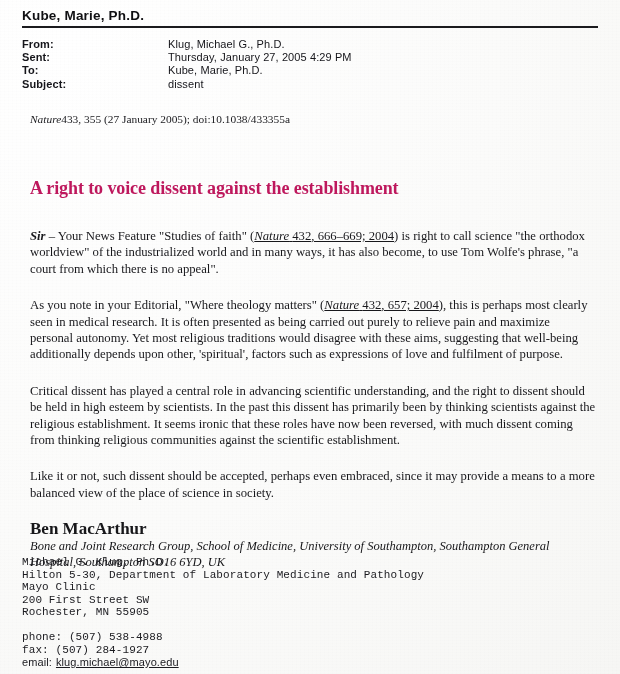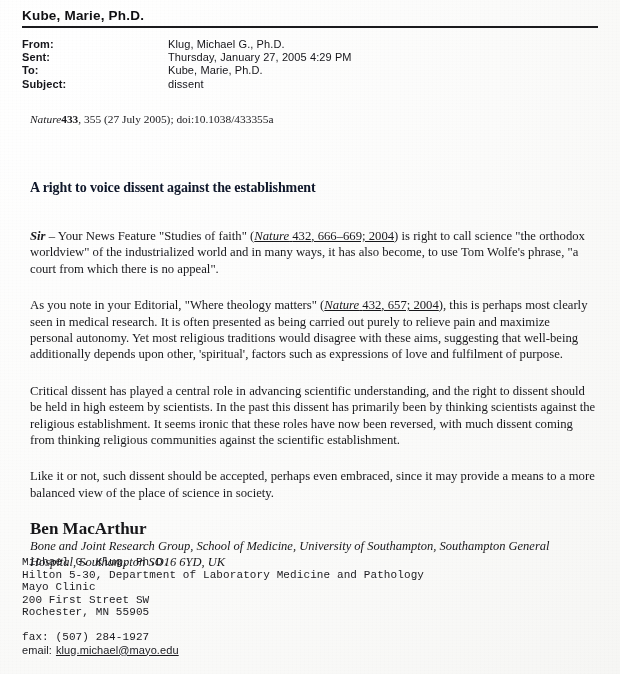--- a/index.html
+++ b/index.html
@@ -92,29 +92,29 @@
     left: 30px;
     top: 112px;
     width: 566px;
   }
   .citation {
     font-size: 11.4px;
     line-height: 14px;
     color: #1a1a1e;
   }
   .citation .jrnl { font-style: italic; }
-  .citation .vol  { font-weight: bold; }
+  .citation .vol  { font-weight: normal; }
 
   .headline {
     margin-top: 50px;
-    font-size: 14px;
+    font-size: 18px;
     font-weight: bold;
     line-height: 24px;
     letter-spacing: -.1px;
-    color: #0f172a;
+    color: #be185d;
   }
 
   .para {
     margin-top: 20px;
     font-size: 12.7px;
     line-height: 16.4px;
     text-align: left;
     color: #18181c;
   }
   .para.first { margin-top: 28px; }
@@ -197,21 +197,21 @@
         <div class="field-label">Subject:</div>
         <div class="field-value">dissent</div>
       </div>
 
     </div>
   </div>
 
   <div class="article">
 
     <div class="citation">
-      <span class="jrnl">Nature</span><span class="vol">433</span><span>, 355 (27 July 2005); doi:10.1038/433355a</span>
+      <span class="jrnl">Nature</span><span class="vol">433</span><span>, 355 (27 January 2005); doi:10.1038/433355a</span>
     </div>
 
     <h1 class="headline">A right to voice dissent against the establishment</h1>
 
     <p class="para first"><span class="salutation">Sir</span><span> – Your News Feature "Studies of faith" (</span><a class="reflink" href="#"><span class="jrnl">Nature</span> <span class="vol">432</span><span>, 666–669; 2004</span></a><span>) is right to call science "the orthodox worldview" of the industrialized world and in many ways, it has also become, to use Tom Wolfe's phrase, "a court from which there is no appeal".</span></p>
 
     <p class="para"><span>As you note in your Editorial, "Where theology matters" (</span><a class="reflink" href="#"><span class="jrnl">Nature</span> <span class="vol">432</span><span>, 657; 2004</span></a><span>), this is perhaps most clearly seen in medical research. It is often presented as being carried out purely to relieve pain and maximize personal autonomy. Yet most religious traditions would disagree with these aims, suggesting that well-being additionally depends upon other, 'spiritual', factors such as expressions of love and fulfilment of purpose.</span></p>
 
     <p class="para">Critical dissent has played a central role in advancing scientific understanding, and the right to dissent should be held in high esteem by scientists. In the past this dissent has primarily been by thinking scientists against the religious establishment. It seems ironic that these roles have now been reversed, with much dissent coming from thinking religious communities against the scientific establishment.</p>
 
@@ -224,20 +224,21 @@
 
   <div class="signature">
     <div class="sig-line">Michael G. Klug, Ph.D.</div>
     <div class="sig-line">Hilton 5-30, Department of Laboratory Medicine and Pathology</div>
     <div class="sig-line">Mayo Clinic</div>
     <div class="sig-line">200 First Street SW</div>
     <div class="sig-line">Rochester, MN 55905</div>
 
     <div class="sig-gap"></div>
 
+    <div class="sig-line">phone: (507) 538-4988</div>
     <div class="sig-line">fax: (507) 284-1927</div>
     <div class="contact-row">
       <span class="contact-key">email:</span>
       <a class="mail-link" href="#">klug.michael@mayo.edu</a>
     </div>
   </div>
 
 </div>
 
 </body></html>

